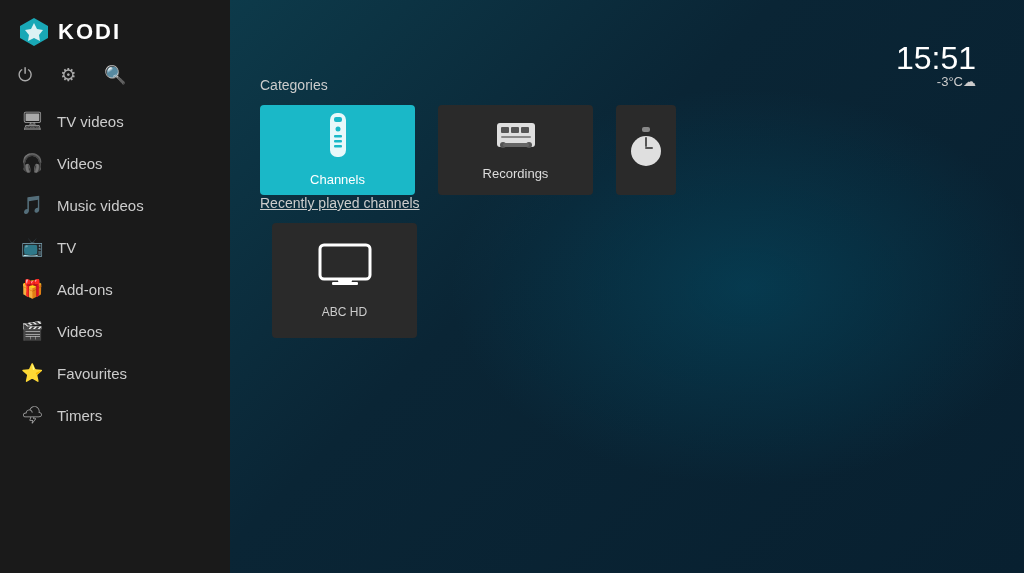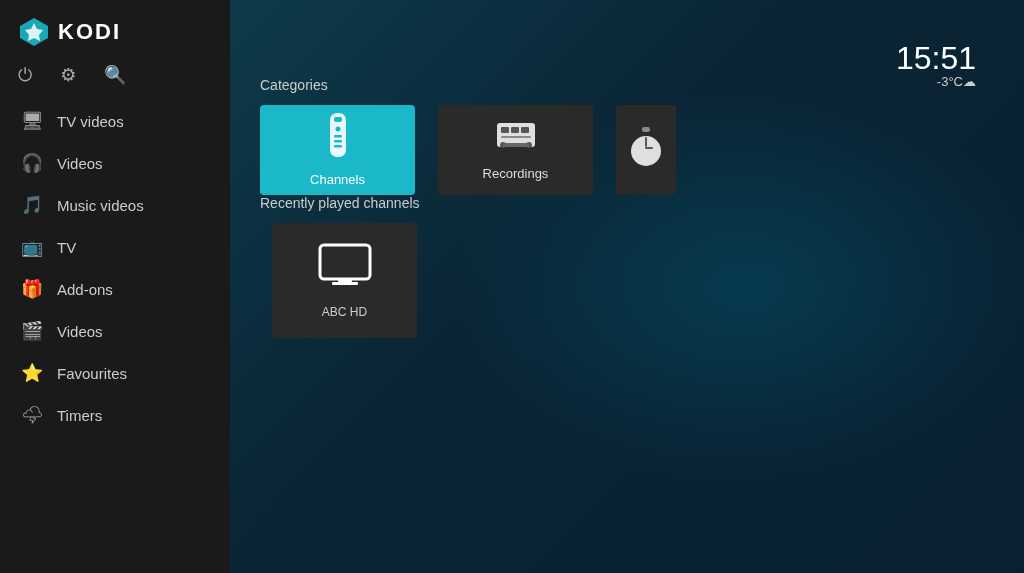--- a/index.html
+++ b/index.html
@@ -156,20 +156,21 @@
     .category-card.partial {
       width: 60px;
       overflow: hidden;
     }
 
     
     .recently-title {
       font-size: 14px;
       color: #cccccc;
       margin-bottom: 12px;
+      text-decoration: underline;
     }
 
     .channels-row {
       display: flex;
       gap: 10px;
       padding-left: 12px;
     }
 
     .channel-card {
       width: 145px;

